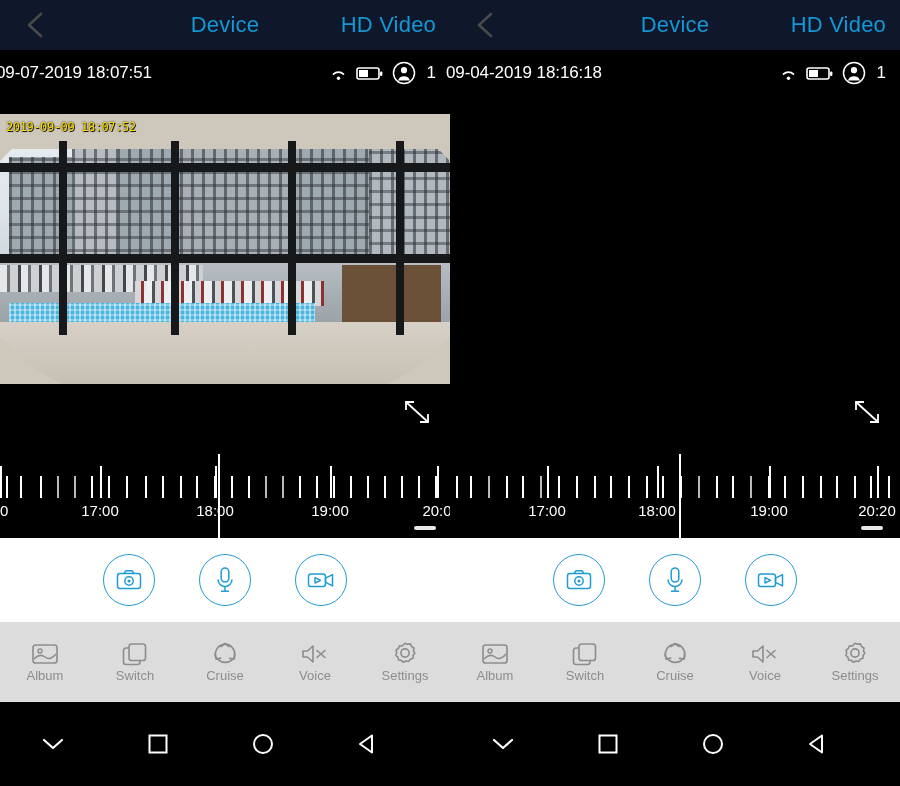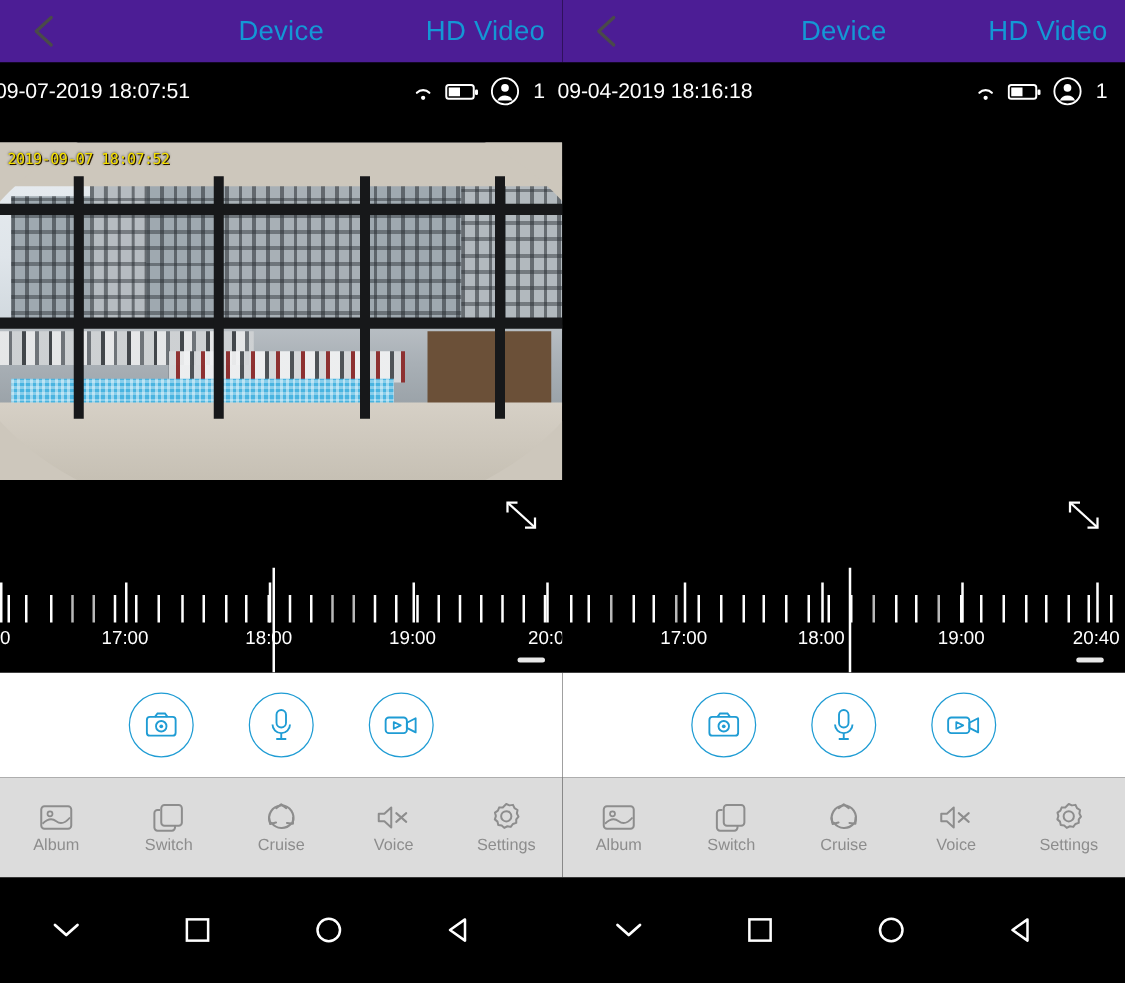--- a/index.html
+++ b/index.html
@@ -8,21 +8,21 @@
     background: #000;
     font-family: "Liberation Sans", sans-serif;
     overflow: hidden;
   }
   .screens { display: flex; width: 900px; height: 786px; }
   .panel { width: 450px; height: 786px; position: relative; background: #000; display: flex; flex-direction: column; }
   .panel.left { border-right: 0; }
 
   
   .navbar {
-    height: 50px; background: #4c1d95; position: relative;
+    height: 50px; background: #0f172a; position: relative;
     display: flex; align-items: center; flex: 0 0 50px;
   }
   .back-btn {
     position: absolute; left: 22px; top: 50%; transform: translateY(-50%);
     width: 26px; height: 30px; display: flex; align-items: center; justify-content: center;
   }
   .nav-title {
     position: absolute; left: 0; right: 0; text-align: center;
     color: #1497d5; font-size: 22px; letter-spacing: .2px;
   }
@@ -219,21 +219,21 @@
           <div class="wall-top"></div>
           <div class="wallband"></div>
           <div class="mullion-h1"></div>
           <div class="mullion-h2"></div>
           <div class="mullion-v" style="left:38%;"></div>
           <div class="mullion-v" style="left:64%;"></div>
           <div class="mullion-v" style="left:13%;"></div>
           <div class="mullion-v" style="left:88%;"></div>
           <div class="fish-mask"></div>
         </div>
-        <div class="osd-time">2019-09-07 18:07:52</div>
+        <div class="osd-time">2019-09-09 18:07:52</div>
       </div>
       <div class="expand-btn">
         <svg width="30" height="28" viewBox="0 0 30 28">
           <line x1="4" y1="4" x2="26" y2="24" stroke="#fff" stroke-width="1.8"></line>
           <polyline points="4,12 4,4 12,4" fill="none" stroke="#fff" stroke-width="1.8"></polyline>
           <polyline points="26,16 26,24 18,24" fill="none" stroke="#fff" stroke-width="1.8"></polyline>
         </svg>
       </div>
     </div>
 
@@ -449,21 +449,21 @@
           <div class="tick" style="left: 420px;"></div>
           <div class="tick major" style="left: 97px;"></div>
           <div class="tick major" style="left: 207px;"></div>
           <div class="tick major" style="left: 319px;"></div>
           <div class="tick major" style="left: 427px;"></div>
         </div>
       <div class="tl-labels">
           <div class="tl-label" style="left: 97px;">17:00</div>
           <div class="tl-label" style="left: 207px;">18:00</div>
           <div class="tl-label" style="left: 319px;">19:00</div>
-          <div class="tl-label" style="left: 427px;">20:40</div>
+          <div class="tl-label" style="left: 427px;">20:20</div>
         </div>
       <div class="playhead" style="left: 229px;"></div>
       <div class="tl-scroll" style="left: 411px; width: 22px;"></div>
     </div>
 
     <div class="controls">
       <div class="ctl-btn">
         <svg width="26" height="22" viewBox="0 0 26 22">
           <rect x="1.5" y="4.5" width="23" height="15" rx="2.4" fill="none" stroke="#1f9cd4" stroke-width="1.5"></rect>
           <path d="M8 4.5 L10 1.8 H16 L18 4.5" fill="none" stroke="#1f9cd4" stroke-width="1.5"></path>

